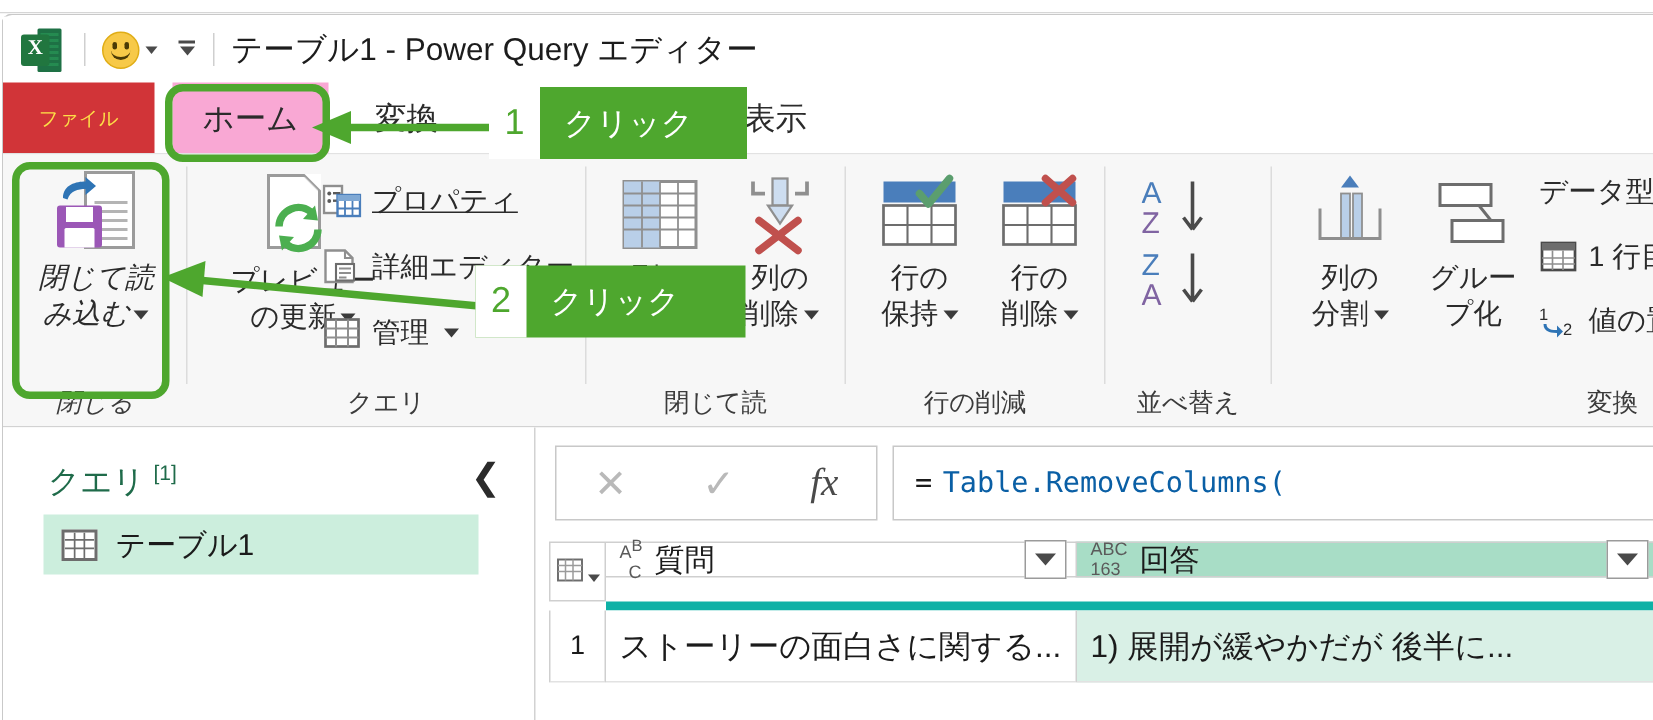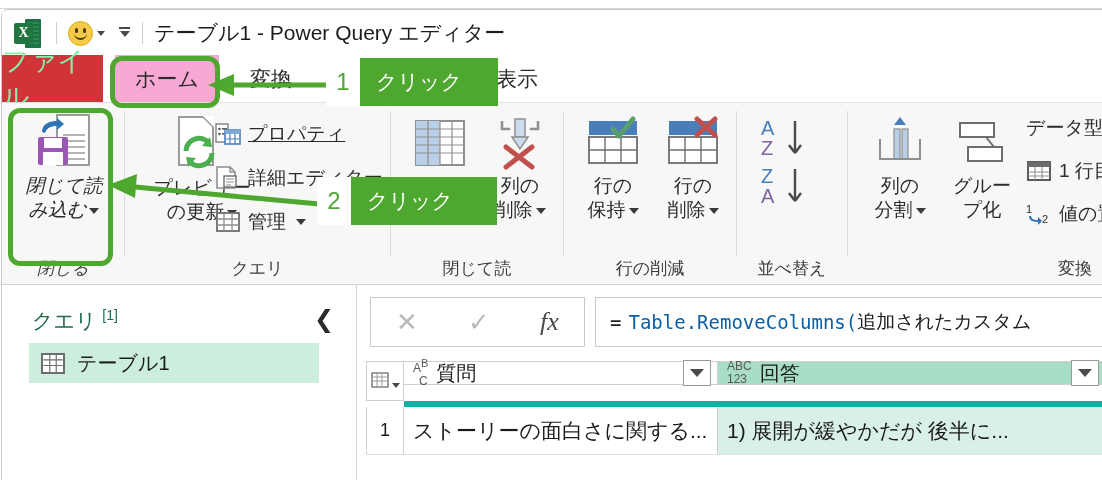--- a/index.html
+++ b/index.html
@@ -119,21 +119,21 @@
   .tabstrip {
     position: absolute; left: 2px; top: 55px;
     width: 1100px; height: 48px;
     background: #ffffff;
     border-bottom: 1px solid #e2e2e2;
   }
   .tab-file {
     position: absolute; left: 0; top: 0;
     width: 101px; height: 47px;
     background: #d13438;
-    color: #86efac; font-size: 27px;
+    color: #fde047; font-size: 13px;
     display: flex; align-items: center; justify-content: center;
   }
   .tab {
     position: absolute; top: 0; height: 47px;
     display: flex; align-items: center; justify-content: center;
     font-size: 21px; color: #2b2b2b; white-space: nowrap;
   }
   .tab.home   { left: 113px; width: 104px; background: #f9a8d4; }
   .tab.trans  { left: 232px; width: 74px; }
   .tab.addcol { left: 322px; width: 140px; }
@@ -605,21 +605,20 @@
 
     <div class="fx-pane">
       <div class="fx-btns">
         <span>✕</span>
         <span>✓</span>
         <span class="fxs">fx</span>
       </div>
       <div class="formula-box">
         <span class="eq">=</span>
           <span>Table.RemoveColumns(</span>
-          <span class="jp">追加されたカスタム</span>
       </div>
 
       <div class="dgrid">
         <div class="dg-head">
           <div class="dg-corner">
             <svg viewBox="0 0 20 18" width="20" height="18">
               <rect x="1" y="1" width="16" height="14" fill="#fff" stroke="#6d6d6d" stroke-width="1.3"></rect>
               <path d="M1 5 H17 M1 9 H17 M6 1 V15 M11 1 V15" stroke="#9b9b9b" stroke-width="1"></path>
             </svg>
             <i style="width:0;height:0;border-left:4px solid transparent;border-right:4px solid transparent;border-top:5px solid #4a4a4a;margin-top:8px;"></i>
@@ -630,21 +629,21 @@
               <span>A</span><span class="sup">B</span><br><span style="margin-left:6px">C</span>
             </span>
             <span class="title">質問</span>
             <span class="filter-btn">
                 <i></i>
               </span>
           </div>
 
           <div class="dg-col c2">
             <span class="typetag">
-              <span>ABC</span><br><span>123</span>
+              <span>ABC</span><br><span>163</span>
             </span>
             <span class="title">回答</span>
             <span class="filter-btn">
                 <i></i>
               </span>
           </div>
         </div>
 
         <div class="dg-accent a1"></div>
         <div class="dg-accent a2"></div>

